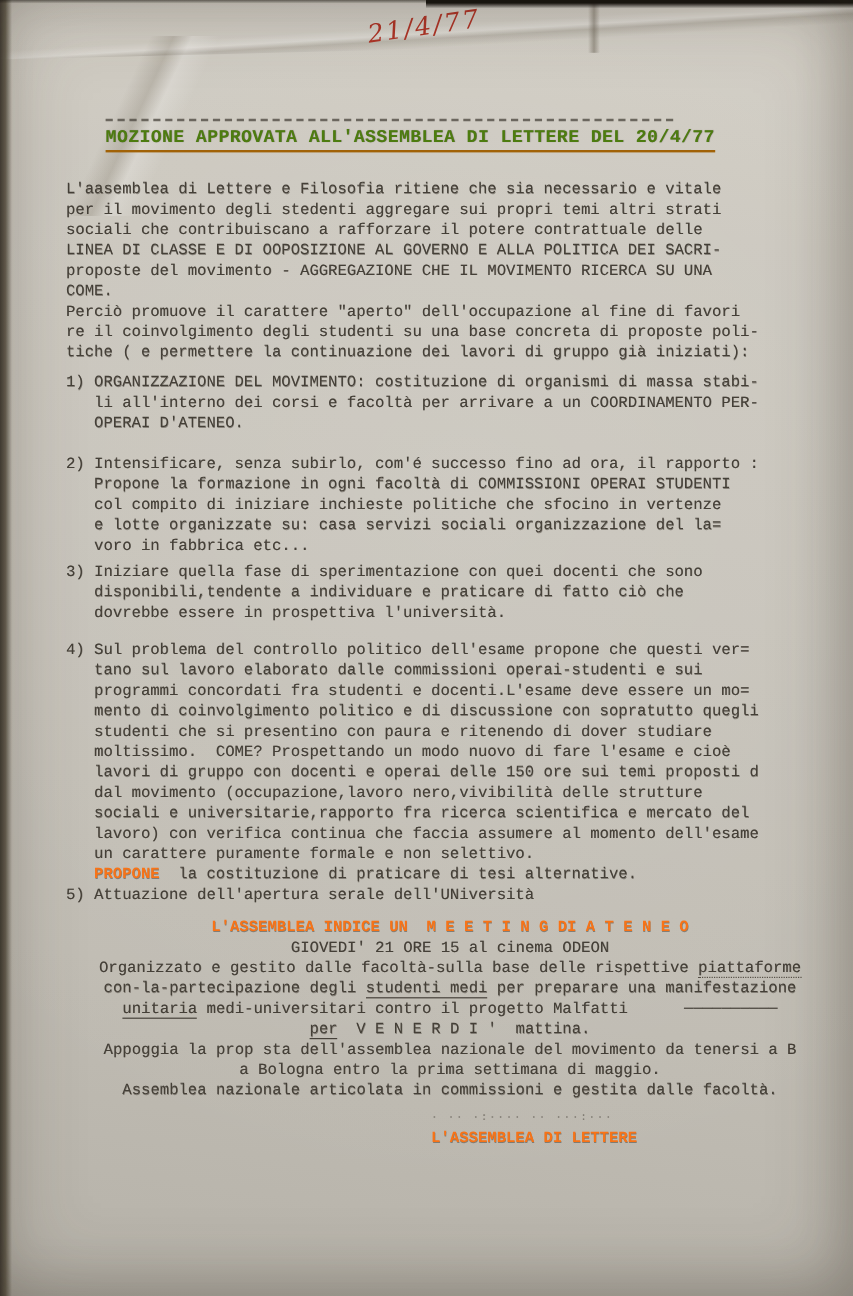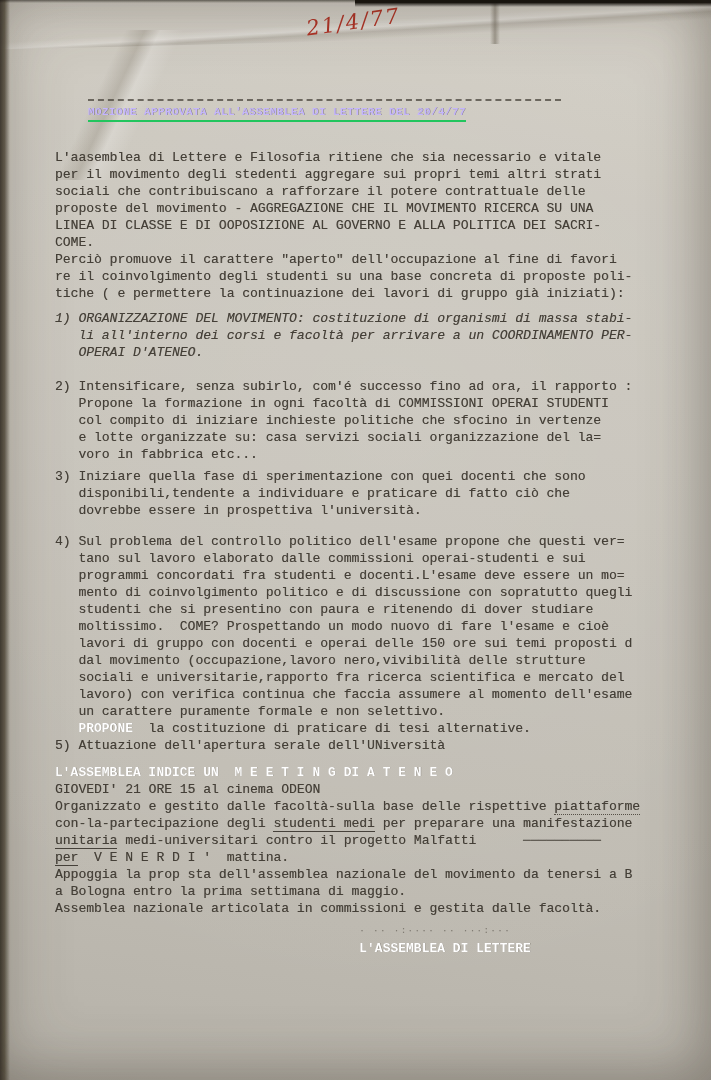--- a/index.html
+++ b/index.html
@@ -54,34 +54,34 @@
     font-size:21px;color:#ae3326;
     transform:rotate(-8deg);
     letter-spacing:2px;
   }
   .dashrule{
     position:absolute;left:88px;top:99px;width:473px;height:0;
     border-top:2px dashed #4a453d;opacity:.75;
   }
   .title{
     position:absolute;left:88px;top:106px;
-    font-size:11px;font-weight:bold;letter-spacing:.4px;
-    color:#c4b5fd;
-    border-bottom:2px solid #22c55e;
+    font-size:15px;font-weight:bold;letter-spacing:.4px;
+    color:#4d7c0f;
+    border-bottom:2px solid #a16207;
     padding-bottom:2px;
     text-shadow:.4px .4px .6px rgba(44,40,34,.5);
     white-space:pre;
   }
   .doc{
     position:absolute;left:55px;top:149px;width:640px;
     font-size:13px;line-height:17px;color:#443f37;
     text-shadow:.3px .4px .5px rgba(67,62,54,.5);
   }
   .line{white-space:pre;}
-  .b{font-weight:bold;color:#ffffff;}
+  .b{font-weight:bold;color:#f97316;}
   .u{border-bottom:1.6px solid #46413a;}
   .ud{border-bottom:1.6px dotted #565047;}
   .r{color:#3a352d;text-shadow:none;letter-spacing:0;}
   .f{opacity:.5;font-size:9px;letter-spacing:1.5px;}
 </style>
 </head>
 <body>
 
 <div class="paper"></div>
 <div class="crease-top"></div>
@@ -94,28 +94,28 @@
 <div class="date-hand">21/4/77</div>
 
 <div class="dashrule"></div>
 <div class="title">MOZIONE APPROVATA ALL'ASSEMBLEA DI LETTERE DEL 20/4/77</div>
 
 <div class="doc">
     <div>
       <div class="line"><span>L'aasemblea di Lettere e Filosofia ritiene che sia necessario e vitale</span></div>
       <div class="line"><span>per il movimento degli stedenti aggregare sui propri temi altri strati</span></div>
       <div class="line"><span>sociali che contribuiscano a rafforzare il potere contrattuale delle</span></div>
+      <div class="line"><span>LINEA DI CLASSE E DI OOPOSIZIONE AL GOVERNO E ALLA POLITICA DEI SACRI-</span></div>
       <div class="line"><span>proposte del movimento - AGGREGAZIONE CHE IL MOVIMENTO RICERCA SU UNA</span></div>
-      <div class="line"><span>LINEA DI CLASSE E DI OOPOSIZIONE AL GOVERNO E ALLA POLITICA DEI SACRI-</span></div>
       <div class="line"><span>COME.</span></div>
       <div class="line"><span>Perciò promuove il carattere "aperto" dell'occupazione al fine di favori</span></div>
       <div class="line"><span>re il coinvolgimento degli studenti su una base concreta di proposte poli-</span></div>
       <div class="line"><span>tiche ( e permettere la continuazione dei lavori di gruppo già iniziati):</span></div>
     </div>
-    <div style="margin-top: 8px; font-style: italic;">
+    <div style="margin-top: 8px;">
       <div class="line"><span>1) ORGANIZZAZIONE DEL MOVIMENTO: costituzione di organismi di massa stabi-</span></div>
       <div class="line"><span>   li all'interno dei corsi e facoltà per arrivare a un COORDINAMENTO PER-</span></div>
       <div class="line"><span>   OPERAI D'ATENEO.</span></div>
     </div>
     <div style="margin-top: 17px;">
       <div class="line"><span>2) Intensificare, senza subirlo, com'é successo fino ad ora, il rapporto :</span></div>
       <div class="line"><span>   Propone la formazione in ogni facoltà di COMMISSIONI OPERAI STUDENTI</span></div>
       <div class="line"><span>   col compito di iniziare inchieste politiche che sfocino in vertenze</span></div>
       <div class="line"><span>   e lotte organizzate su: casa servizi sociali organizzazione del la=</span></div>
       <div class="line"><span>   voro in fabbrica etc...</span></div>
@@ -135,21 +135,21 @@
       <div class="line"><span>   lavori di gruppo con docenti e operai delle 150 ore sui temi proposti d</span></div>
       <div class="line"><span>   dal movimento (occupazione,lavoro nero,vivibilità delle strutture</span></div>
       <div class="line"><span>   sociali e universitarie,rapporto fra ricerca scientifica e mercato del</span></div>
       <div class="line"><span>   lavoro) con verifica continua che faccia assumere al momento dell'esame</span></div>
       <div class="line"><span>   un carattere puramente formale e non selettivo.</span></div>
       <div class="line"><span>   </span><span class="b">PROPONE</span><span>  la costituzione di praticare di tesi alternative.</span></div>
     </div>
     <div>
       <div class="line"><span>5) Attuazione dell'apertura serale dell'UNiversità</span></div>
     </div>
-    <div style="margin-top: 10px;">
+    <div style="margin-top: 10px; text-align: center;">
       <div class="line"><span class="b">L'ASSEMBLEA INDICE UN  M E E T I N G DI A T E N E O</span></div>
       <div class="line"><span>GIOVEDI' 21 ORE 15 al cinema ODEON</span></div>
       <div class="line"><span>Organizzato e gestito dalle facoltà-sulla base delle rispettive </span><span class="ud">piattaforme</span></div>
       <div class="line"><span>con-la-partecipazione degli </span><span class="u">studenti medi</span><span> per preparare una manifestazione</span></div>
       <div class="line"><span class="u">unitaria</span><span> medi-universitari contro il progetto Malfatti</span><span>      </span><span class="r">──────────</span></div>
       <div class="line"><span class="u">per</span><span>  V E N E R D I '  mattina.</span></div>
       <div class="line"><span>Appoggia la prop sta dell'assemblea nazionale del movimento da tenersi a B</span></div>
       <div class="line"><span>a Bologna entro la prima settimana di maggio.</span></div>
       <div class="line"><span>Assemblea nazionale articolata in commissioni e gestita dalle facoltà.</span></div>
     </div>

